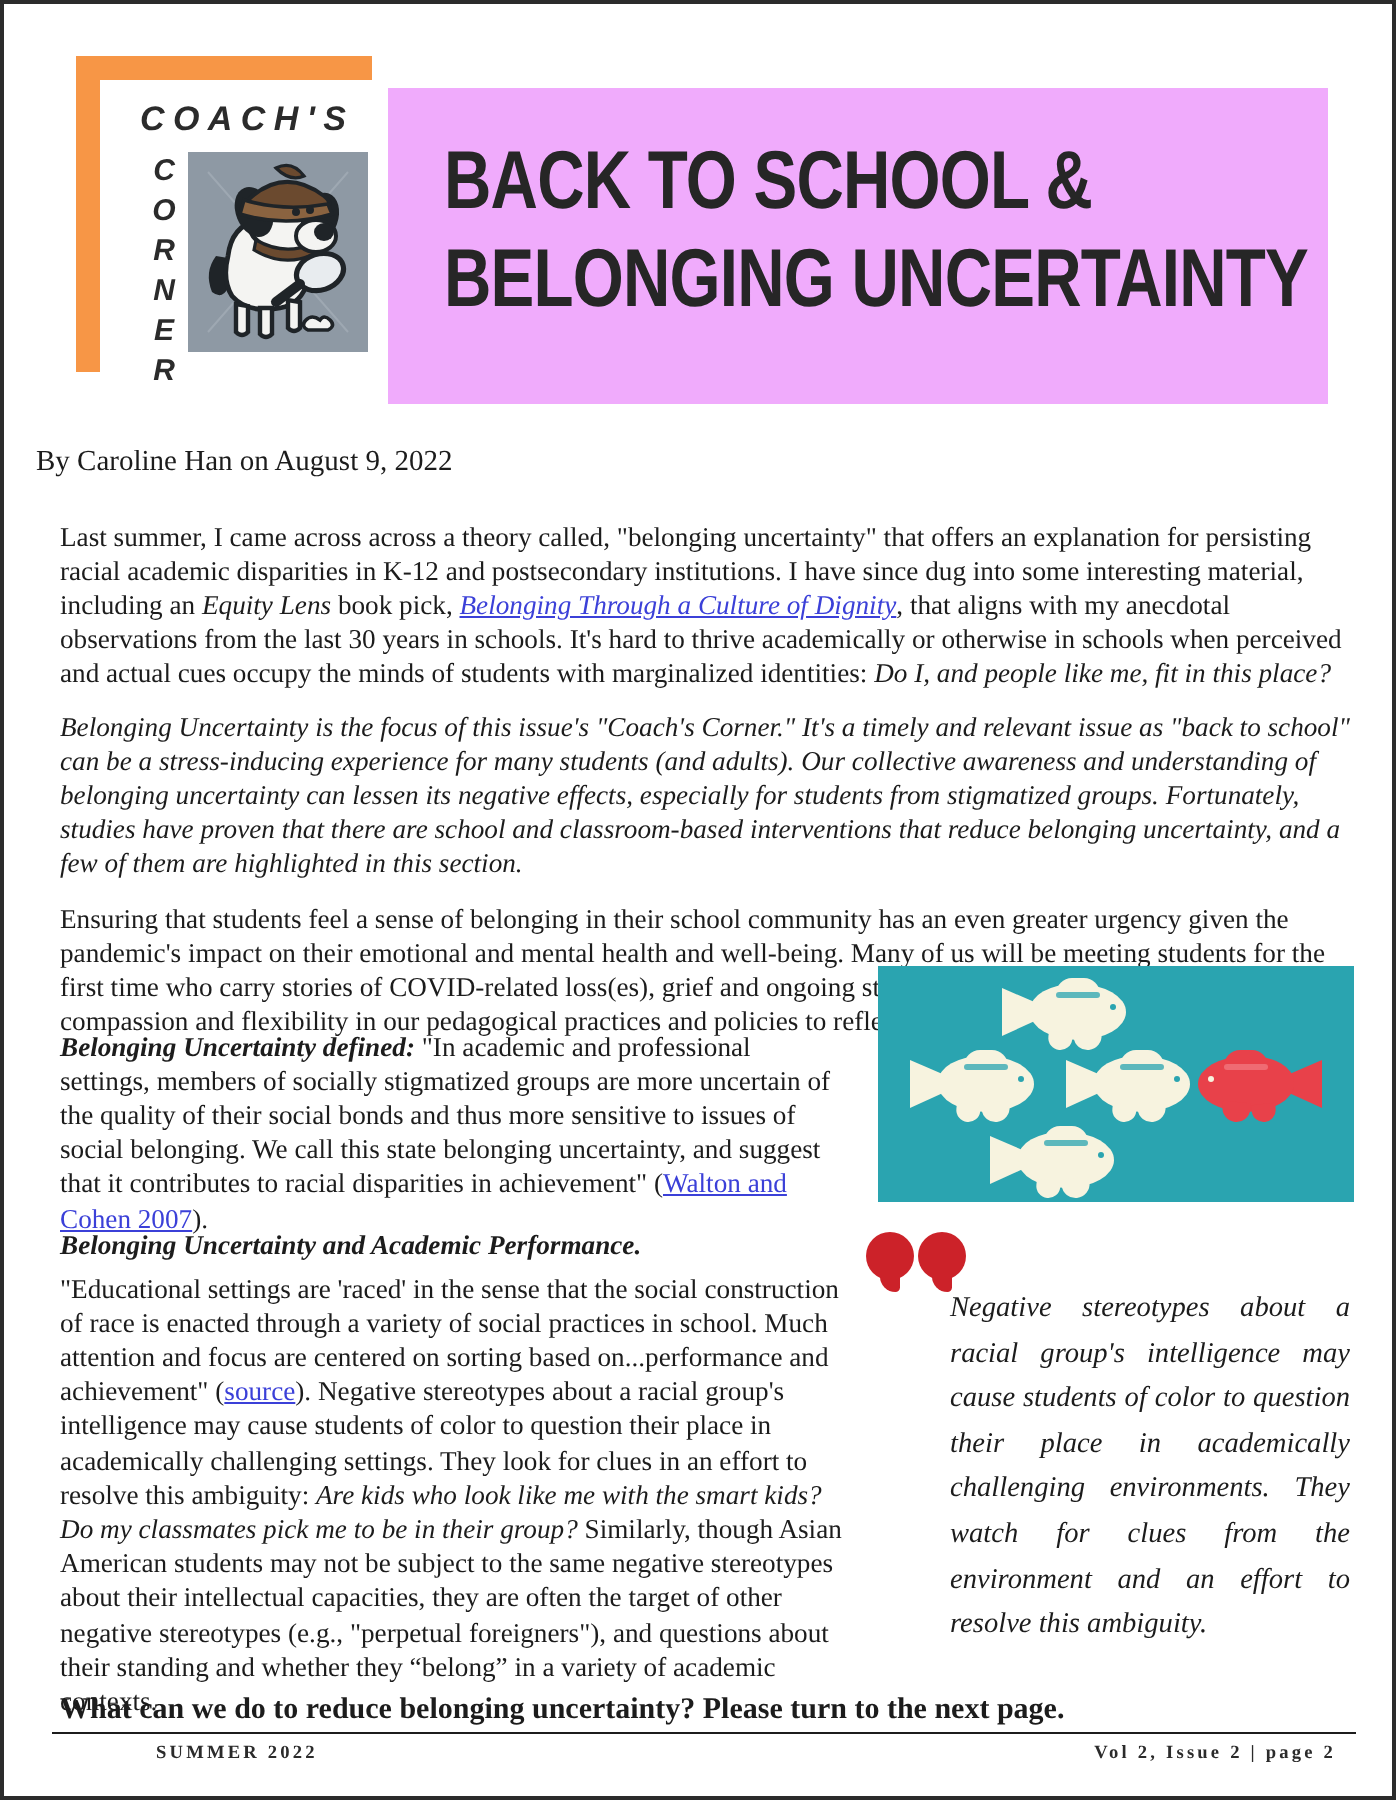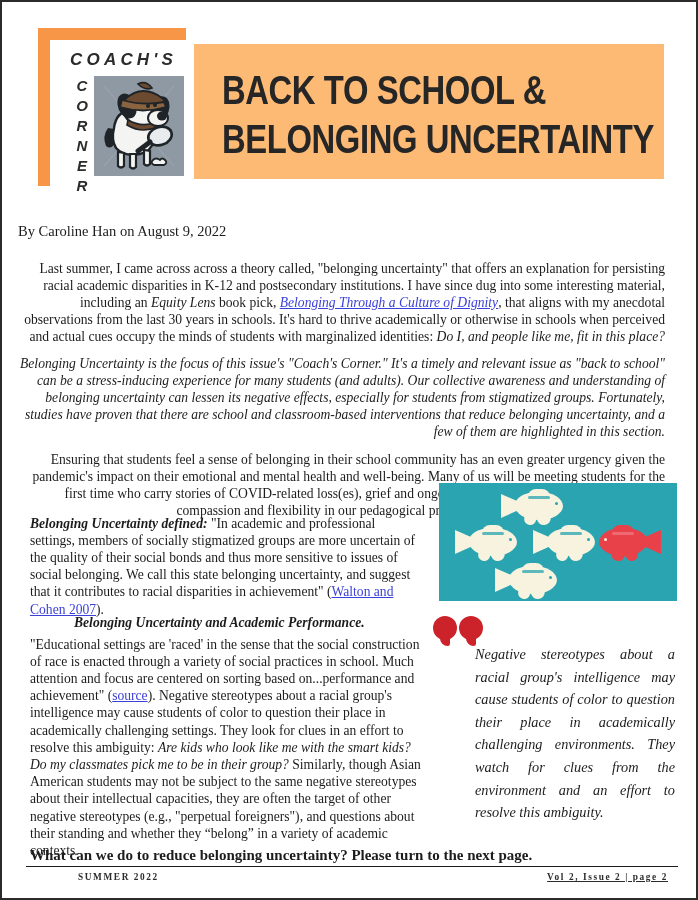--- a/index.html
+++ b/index.html
@@ -83,22 +83,22 @@
     left: 44px; top: 36px;
     width: 90px;
     height: 100px;
     background: #8e99a4;
   }
 
   .title-band {
     position: absolute;
     left: 192px; top: 42px;
     width: 470px;
-    height: 135px;
-    background: #fdba74;
+    height: 158px;
+    background: #f0abfc;
   }
   .title-band h1 {
     margin: 0;
     position: absolute;
     left: 28px; top: 22px;
     width: 420px;
     font-family: "Liberation Sans", sans-serif;
     font-weight: 700;
     font-size: 41px;
     line-height: 49px;
@@ -113,39 +113,39 @@
   
   .byline {
     position: absolute;
     left: 16px; top: 220px;
     width: 645px;
     font-size: 14.5px;
     line-height: 18px;
   }
   .col-full {
     position: absolute;
-    left: 15px;
+    left: 28px;
     width: 648px;
     font-size: 13.6px;
     line-height: 17.1px;
-    text-align: right;
+    text-align: left;
   }
   #para-1 { top: 244px; }
   #para-2 { top: 339px; font-style: italic; }
   #para-3 { top: 435px; }
 
   .col-left {
     position: absolute;
     left: 28px;
     width: 393px;
     font-size: 13.6px;
     line-height: 17.2px;
   }
   #para-def { top: 499px; }
-  #head-perf { top: 598px; font-weight: 700; font-style: italic; margin-left: 44px; }
+  #head-perf { top: 598px; font-weight: 700; font-style: italic; }
   #para-edu { top: 620px; }
 
   em.it { font-style: italic; }
   strong.bi { font-weight: 700; font-style: italic; }
   a.lnk {
     color: #3b40d8;
     text-decoration: underline;
   }
   a.lnk.it { font-style: italic; }
 
@@ -294,21 +294,20 @@
     margin-left: 48px;
   }
   .footer-right {
     position: absolute;
     right: 28px; top: 870px;
     font-size: 9.3px;
     letter-spacing: 1.6px;
     font-weight: 700;
     color: #2b2b2b;
     text-align: right;
-    text-decoration: underline;
   }
 </style>
 </head>
 <body>
 
 <div class="page">
 
   <div class="masthead">
 
     <div class="logo-block">

